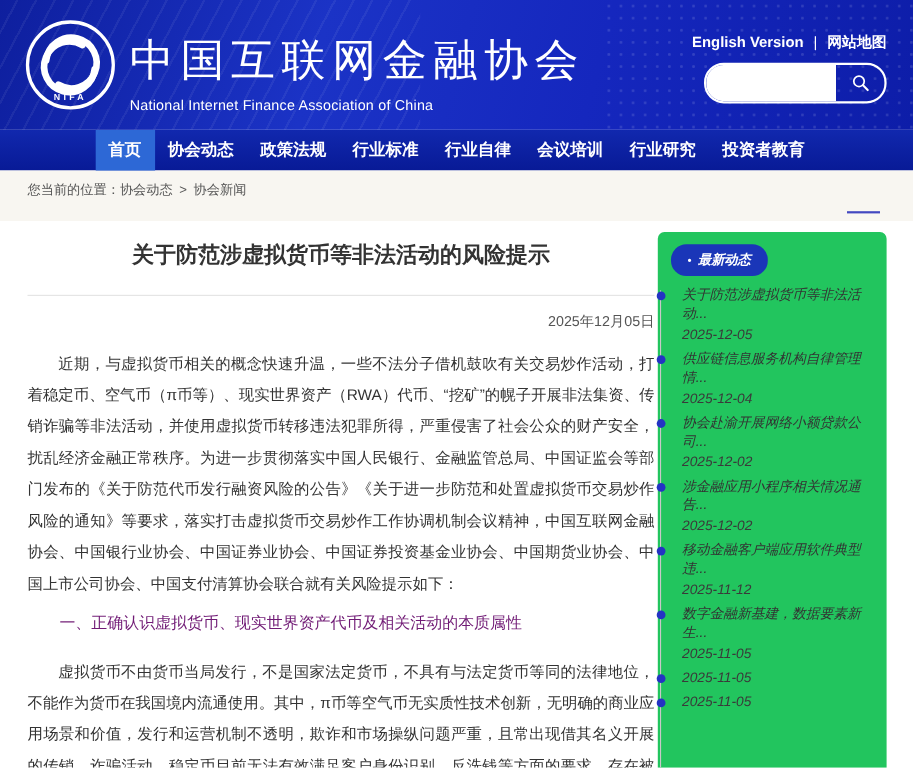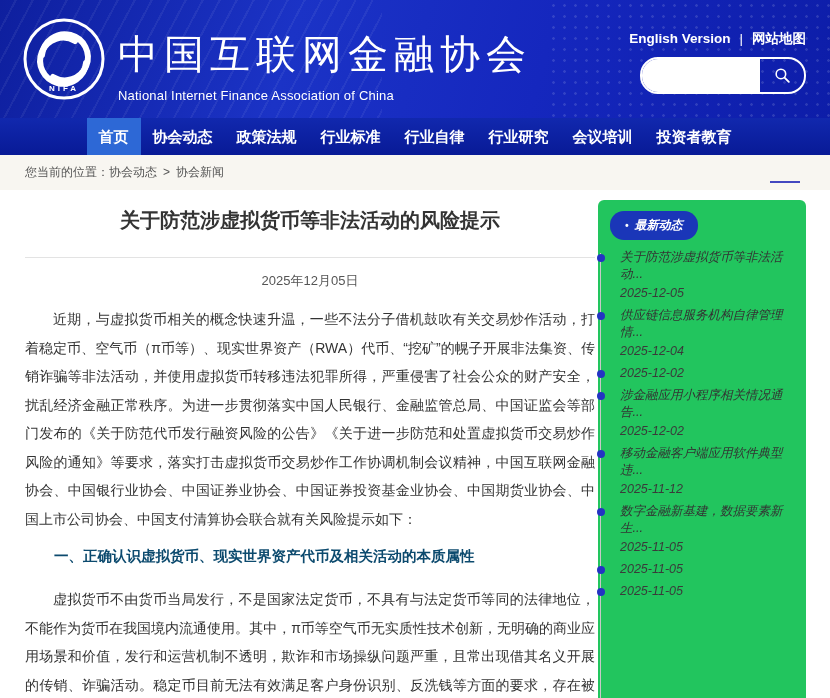--- a/index.html
+++ b/index.html
@@ -29,35 +29,35 @@
     justify-content:center;cursor:pointer;padding:0;}
 
   
   .nav{height:37px;background:linear-gradient(#1128ae,#081a96);display:flex;
     justify-content:center;align-items:stretch;padding:0 37px;}
   .nav a{color:#fff;font-weight:bold;font-size:15px;line-height:37px;padding:0 12px;
     text-decoration:none;white-space:nowrap;cursor:pointer;}
   .nav a.active{background:#2d68d6;}
 
   
-  .breadcrumb{height:35px;background:#f8f6f1;font-size:12px;color:#555;line-height:35px;
+  .breadcrumb{height:46px;background:#f8f6f1;font-size:12px;color:#555;line-height:35px;
     padding-left:25px;}
   .breadcrumb a{color:#555;text-decoration:none;cursor:pointer;}
   .breadcrumb .bc-sep{margin:0 6px;}
 
   
   .main{position:relative;height:639px;background:#fff;}
   .decor-line{position:absolute;right:30px;top:-9px;width:30px;height:2px;background:#4348c0;}
 
   .article{position:absolute;left:25px;top:0;width:570px;color:#333;}
   .article h1{font-size:20px;font-weight:bold;text-align:center;color:#333;margin:17px 20px 0;}
   .article .divider{border:none;border-top:1px solid #e3e3e3;margin:23px 0 0;}
-  .article .date{text-align:center;font-size:13px;color:#555;margin-top:14px;}
+  .article .date{text-align:right;font-size:13px;color:#555;margin-top:14px;}
   .article p{font-size:14px;line-height:28.5px;text-align:justify;text-indent:2em;margin:15px 0 0;}
-  .article h2{font-size:14.5px;font-weight:bold;line-height:28px;text-indent:2em;margin:9px 0 0;color:#0c4a6e;}
+  .article h2{font-size:14.5px;font-weight:normal;line-height:28px;text-indent:2em;margin:9px 0 0;color:#701a75;}
 
   
   .sidebar{position:absolute;right:24px;top:10px;bottom:0;width:208px;background:#22c55e;
     border-radius:6px 6px 0 0;font-style:italic;}
   .pill{display:inline-block;margin:11px 0 0 12px;background:#1a36b8;color:#fff;font-size:12px;
     font-weight:bold;padding:6px 15px;border-radius:14px;cursor:pointer;white-space:nowrap;}
   .pill .pill-dot{margin-right:6px;font-size:10px;}
   .timeline{position:absolute;left:2px;top:53px;bottom:0;width:1px;background:#c8c8c8;}
   .news-list{list-style:none;margin:9px 0 0;padding:0 4px 0 22px;}
   .news-list li{position:relative;margin-bottom:5px;}
@@ -97,22 +97,22 @@
       </button>
     </div>
   </div>
 
   <div class="nav">
     <a class="active">首页</a>
     <a>协会动态</a>
     <a>政策法规</a>
     <a>行业标准</a>
     <a>行业自律</a>
+    <a>会议培训</a>
     <a>行业研究</a>
-    <a>会议培训</a>
     <a>投资者教育</a>
 
   </div>
 
   <div class="breadcrumb">
     <span>您当前的位置：</span><a>协会动态</a><span class="bc-sep">&gt;</span><a>协会新闻</a>
   </div>
 
   <div class="main">
     <div class="decor-line"></div>
@@ -137,20 +137,21 @@
           <a class="nl-title">关于防范涉虚拟货币等非法活动...</a>
           <div class="nl-date">2025-12-05</div>
         </li>
         <li>
           <span class="nl-dot"></span>
           <a class="nl-title">供应链信息服务机构自律管理情...</a>
           <div class="nl-date">2025-12-04</div>
         </li>
         <li>
           <span class="nl-dot"></span>
+          <a class="nl-title">协会赴渝开展网络小额贷款公司...</a>
           <div class="nl-date">2025-12-02</div>
         </li>
         <li>
           <span class="nl-dot"></span>
           <a class="nl-title">涉金融应用小程序相关情况通告...</a>
           <div class="nl-date">2025-12-02</div>
         </li>
         <li>
           <span class="nl-dot"></span>
           <a class="nl-title">移动金融客户端应用软件典型违...</a>

